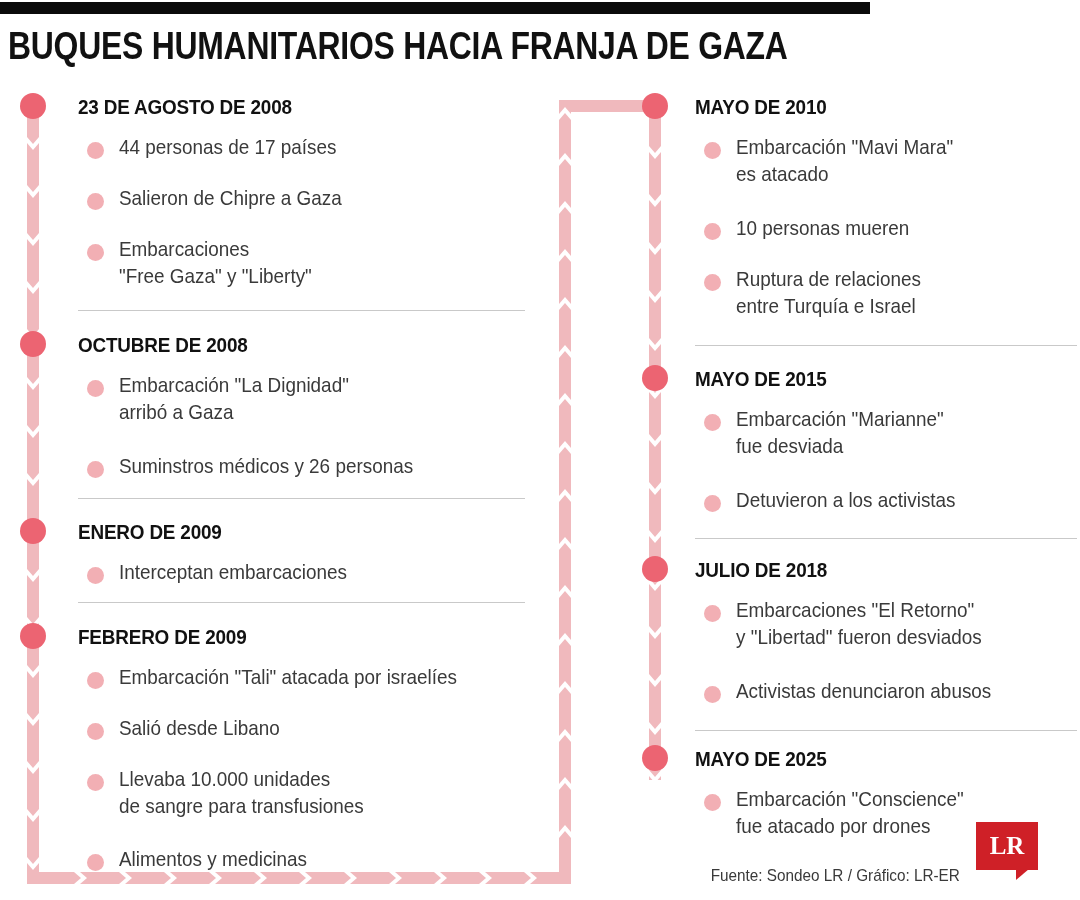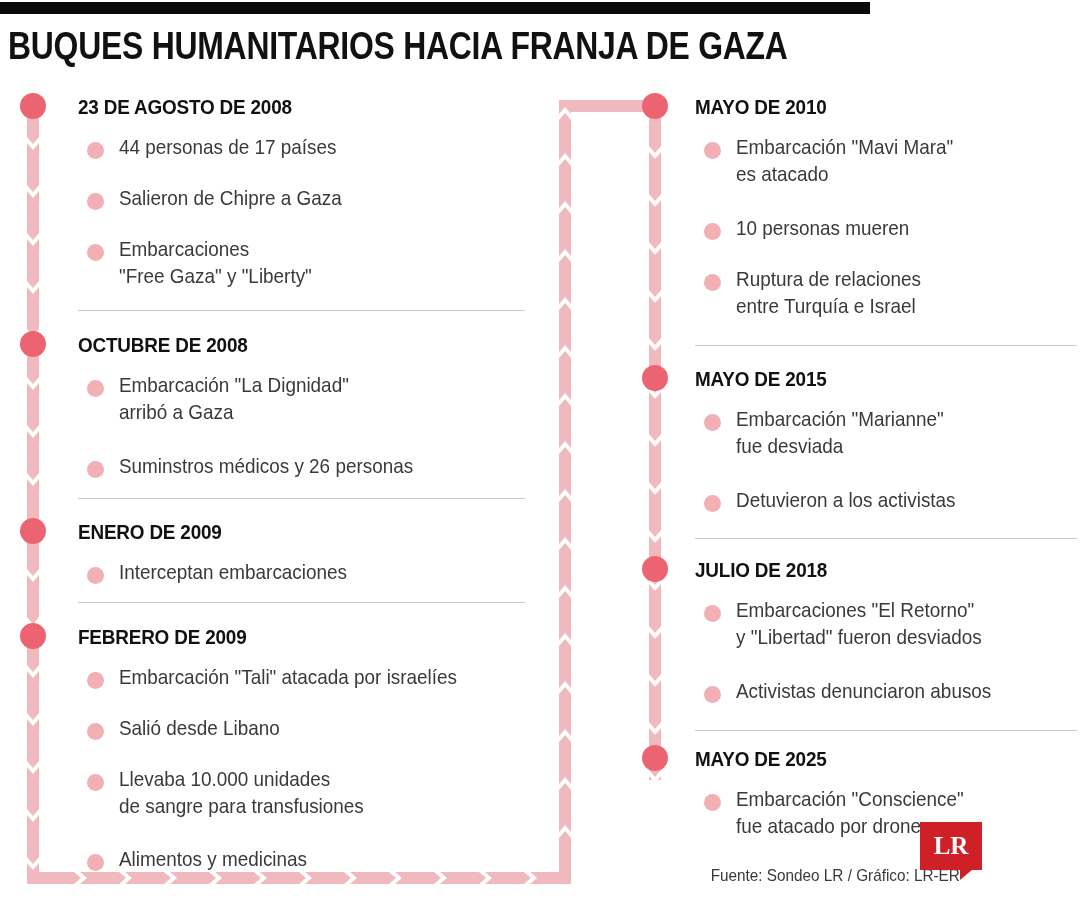--- a/index.html
+++ b/index.html
@@ -71,21 +71,21 @@
   }
   
   .source{
     position:absolute;right:120px;top:866px;
     font-size:17px;color:#3a3a3a;
     transform:scaleX(0.9);
     transform-origin:right top;
     white-space:nowrap;
   }
   .logo{
-    position:absolute;left:920px;top:822px;
+    position:absolute;left:976px;top:822px;
     width:62px;height:52px;
   }
   .logo .sq{
     position:absolute;left:0;top:0;width:62px;height:48px;
     background:#cf2027;
   }
   .logo .tail{
     position:absolute;left:40px;top:47px;
     width:0;height:0;
     border-left:13px solid #cf2027;

